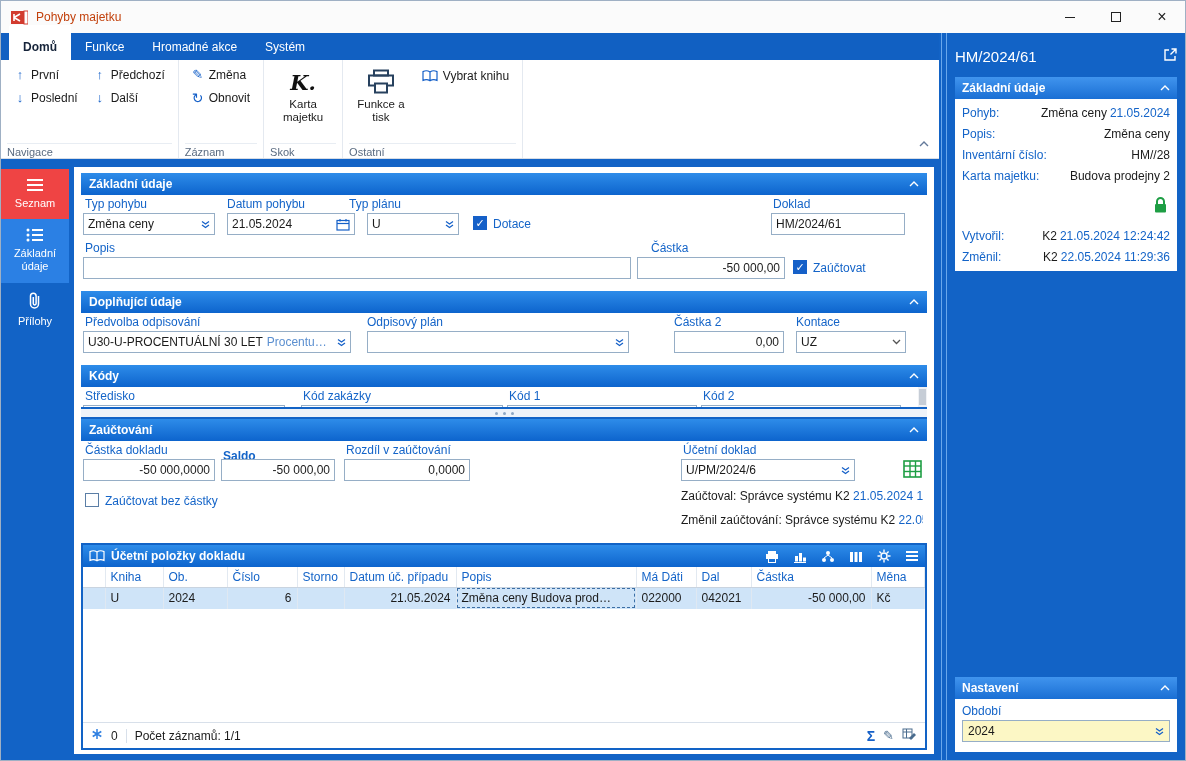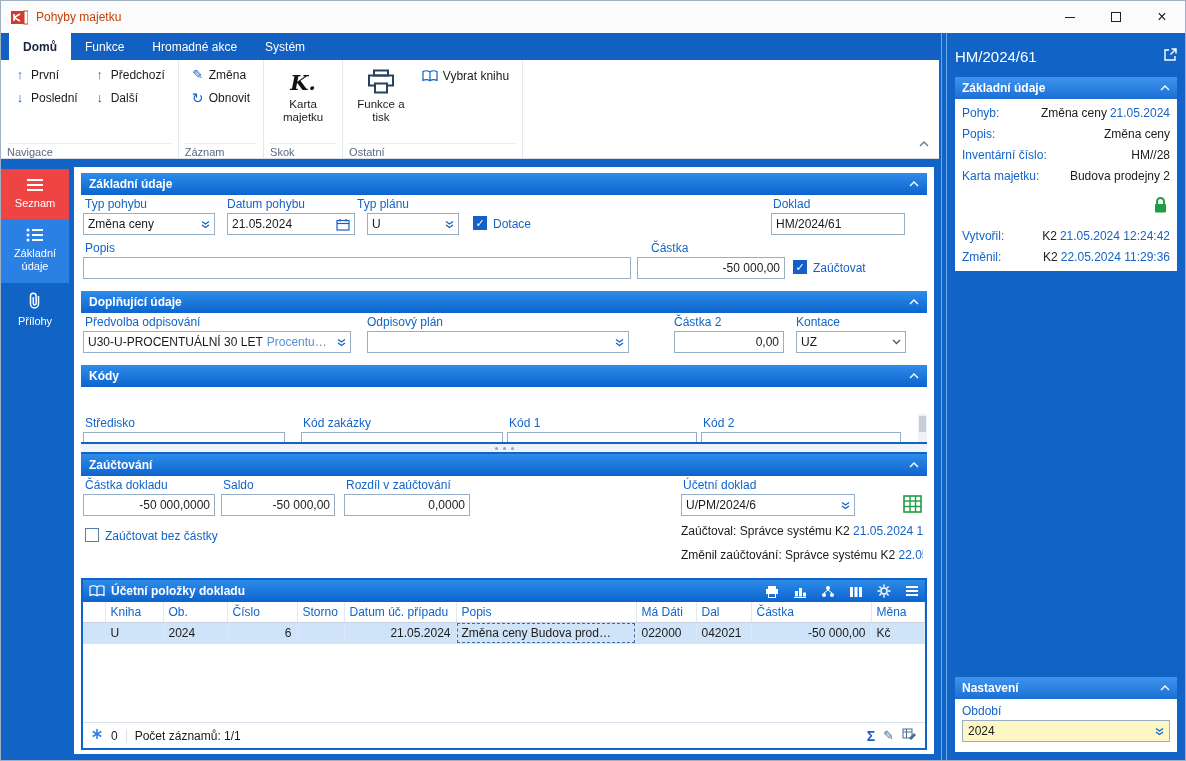--- a/index.html
+++ b/index.html
@@ -281,21 +281,21 @@
               <span class="fv">21.05.2024</span>
               <span class="ddbtn">
                   <svg width="14" height="13" viewBox="0 0 14 13">
                     <rect x="1" y="2.5" width="12" height="9.5" fill="none" stroke="#1560c8" stroke-width="1.2"></rect>
                     <line x1="1" y1="5.5" x2="13" y2="5.5" stroke="#1560c8" stroke-width="1.2"></line>
                     <line x1="4" y1="1" x2="4" y2="3.5" stroke="#1560c8" stroke-width="1.2"></line>
                     <line x1="10" y1="1" x2="10" y2="3.5" stroke="#1560c8" stroke-width="1.2"></line>
                   </svg>
                 </span>
             </div>
-            <span class="lbl" style="left:276px;top:2px;">Typ plánu</span>
+            <span class="lbl" style="left:268px;top:2px;">Typ plánu</span>
             <div class="field" style="left:286px;top:18px;width:92px;">
               <span class="fv">U</span>
               <span class="ddbtn">
                   <svg width="9" height="9" viewBox="0 0 9 9">
                     <path d="M1 1.5 L4.5 4 L8 1.5 M1 5 L4.5 7.5 L8 5" fill="none" stroke="#1560c8" stroke-width="1.3"></path>
                   </svg>
                 </span>
             </div>
             <span class="cb checked" style="left:392px;top:21px;">✓</span>
             <span class="cb-lbl" style="left:412px;top:22px;">Dotace</span>
@@ -357,21 +357,21 @@
             </div>
           </div>
 
           <div class="sec-h" style="margin-top:4px;">
             <span>Kódy</span>
               <span class="sp"></span>
             <svg width="10" height="6" viewBox="0 0 10 6">
                 <path d="M1 5 L5 1 L9 5" stroke="#fff" fill="none" stroke-width="1.4"></path>
               </svg>
           </div>
-          <div class="sec-body" style="height:28px;margin-top:27px;">
+          <div class="sec-body" style="height:20px;">
             <span class="lbl" style="left:4px;top:2px;">Středisko</span>
             <span class="lbl" style="left:222px;top:2px;">Kód zakázky</span>
             <span class="lbl" style="left:428px;top:2px;">Kód 1</span>
             <span class="lbl" style="left:622px;top:2px;">Kód 2</span>
             <div class="field" style="left:2px;top:18px;width:202px;"></div>
             <div class="field" style="left:220px;top:18px;width:202px;"></div>
             <div class="field" style="left:426px;top:18px;width:190px;"></div>
             <div class="field" style="left:620px;top:18px;width:200px;"></div>
             <div class="mini-scroll">
                 <i></i>
@@ -389,21 +389,21 @@
               <span class="sp"></span>
             <svg width="10" height="6" viewBox="0 0 10 6">
                 <path d="M1 5 L5 1 L9 5" stroke="#fff" fill="none" stroke-width="1.4"></path>
               </svg>
           </div>
           <div class="sec-body" style="height:96px;">
             <span class="lbl" style="left:4px;top:2px;">Částka dokladu</span>
             <div class="field num" style="left:2px;top:18px;width:132px;">
               <span class="fv">-50 000,0000</span>
             </div>
-            <span class="lbl" style="left:142px;top:2px;">Saldo</span>
+            <span class="lbl" style="left:142px;top:8px;font-weight:bold;">Saldo</span>
             <div class="field num" style="left:140px;top:18px;width:114px;">
               <span class="fv">-50 000,00</span>
             </div>
             <span class="lbl" style="left:265px;top:2px;">Rozdíl v zaúčtování</span>
             <div class="field num" style="left:263px;top:18px;width:126px;">
               <span class="fv">0,0000</span>
             </div>
             <span class="lbl" style="left:602px;top:2px;">Účetní doklad</span>
             <div class="field" style="left:600px;top:18px;width:174px;">
               <span class="fv">U/PM/2024/6</span>

